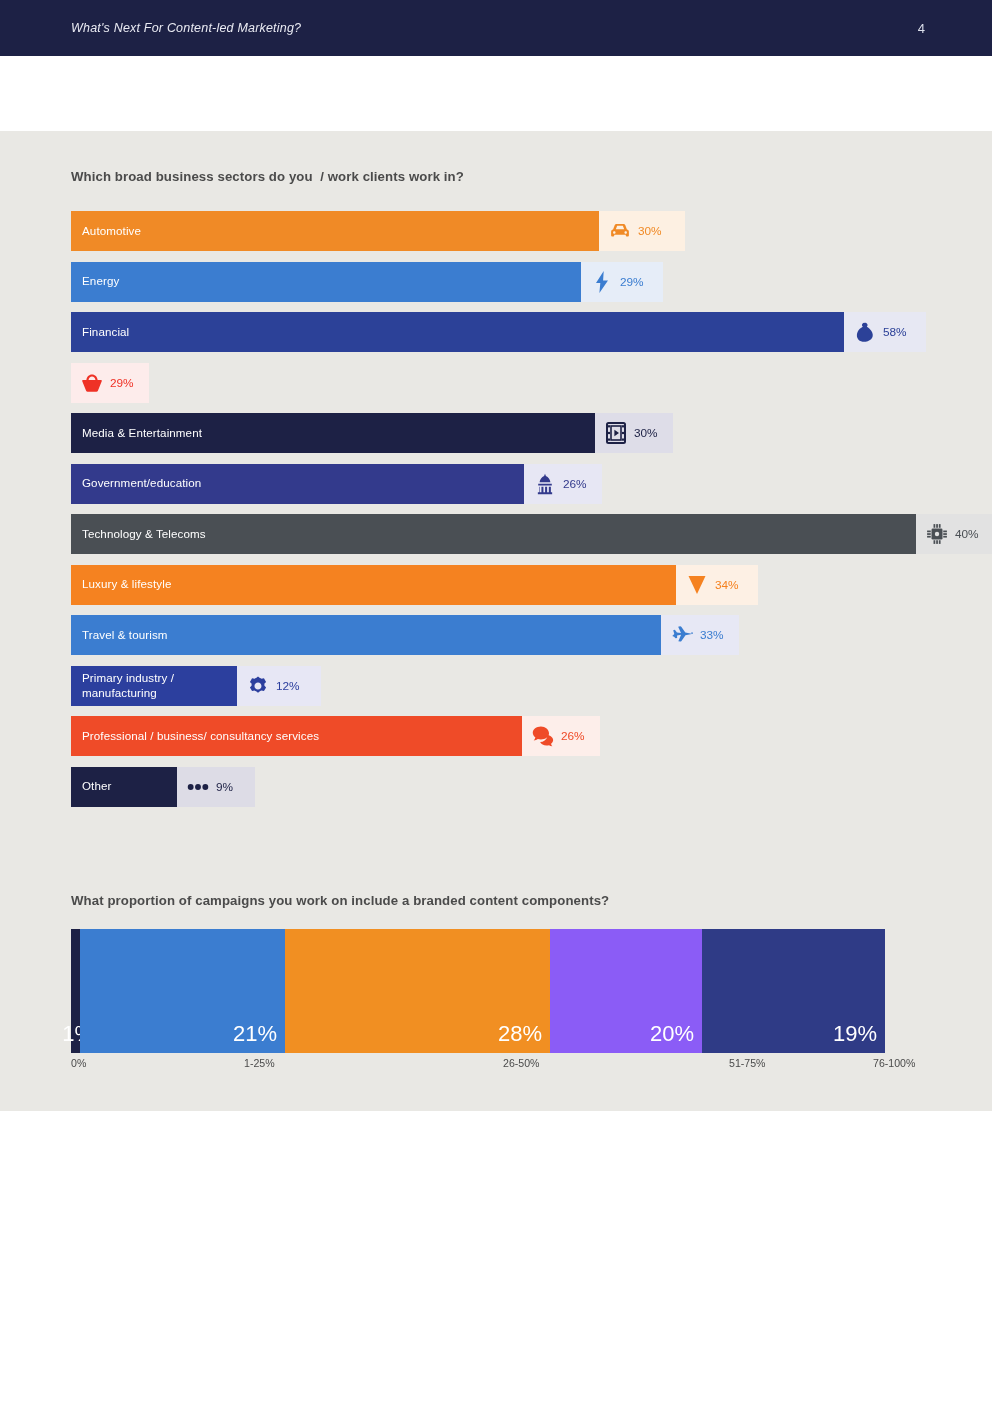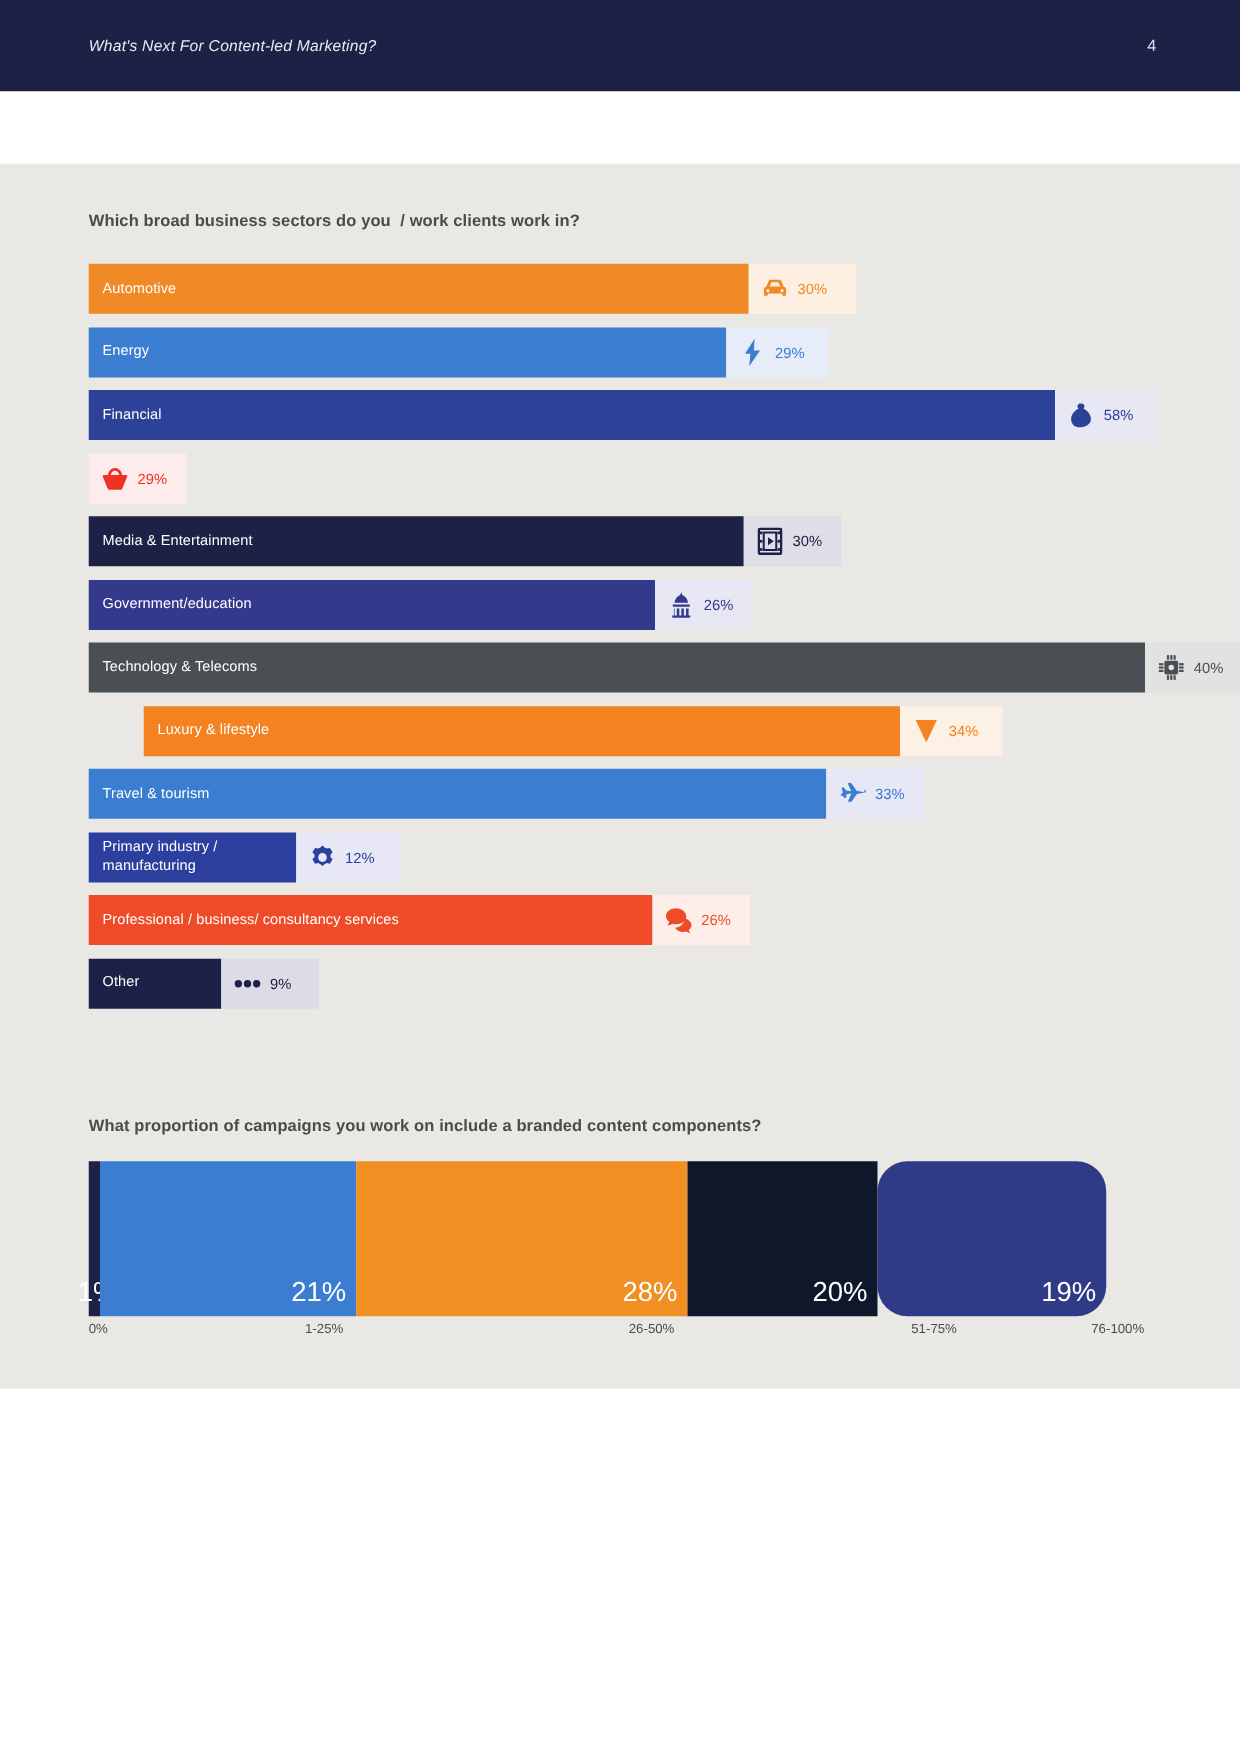--- a/index.html
+++ b/index.html
@@ -8,21 +8,21 @@
     height: 1403px;
     background: #ffffff;
     font-family: "Liberation Sans", sans-serif;
     overflow: hidden;
   }
 
   
   .header-band {
     position: absolute;
     left: 0; top: 0;
-    width: 992px; height: 73px;
+    width: 992px; height: 56px;
     background: #1d2145;
     display: flex;
     align-items: center;
   }
   .header-title {
     position: absolute;
     left: 71px;
     font-size: 12.5px;
     font-style: italic;
     color: #e9eaf2;
@@ -262,21 +262,21 @@
               <rect x="18.8" y="8.2" width="4" height="1.9"></rect>
               <rect x="18.8" y="11.1" width="4" height="1.9"></rect>
               <rect x="18.8" y="14" width="4" height="1.9"></rect>
             </g>
           </svg>
         </span>
         <span class="sector-value" style="color: rgb(74, 79, 84);">40%</span>
       </div>
     </div>
     <div class="sector-row">
-      <div class="sector-bar" style="width: 605px; background: rgb(245, 130, 32); margin-left: 44px;">
+      <div class="sector-bar" style="width: 605px; background: rgb(245, 130, 32);">
         <span class="sector-label">Luxury &amp; lifestyle</span>
       </div>
       <div class="sector-badge" style="width: 82px; background: rgb(253, 240, 228);">
         <span class="sector-icon">
           <svg width="20" height="22" viewBox="0 0 20 22">
             <path fill="#f58220" d="M1.5 2h17l-8.5 18z"></path>
           </svg>
         </span>
         <span class="sector-value" style="color: rgb(245, 130, 32);">34%</span>
       </div>
@@ -345,24 +345,24 @@
   <div class="stacked-bar" id="stacked-bar">
       <div class="stack-seg" style="width: 9px; background: rgb(29, 33, 69);">
         <span class="stack-val" style="padding-right: 0px; margin-right: -14px;">1%</span>
       </div>
       <div class="stack-seg" style="width: 205px; background: rgb(59, 125, 208);">
         <span class="stack-val">21%</span>
       </div>
       <div class="stack-seg" style="width: 265px; background: rgb(241, 143, 34);">
         <span class="stack-val">28%</span>
       </div>
-      <div class="stack-seg" style="width: 152px; background: #0f172a;">
+      <div class="stack-seg" style="width: 152px; background: #8b5cf6;">
         <span class="stack-val">20%</span>
       </div>
-      <div class="stack-seg" style="width: 183px; background: rgb(47, 59, 134); border-radius: 24px;">
+      <div class="stack-seg" style="width: 183px; background: rgb(47, 59, 134);">
         <span class="stack-val">19%</span>
       </div>
     </div>
   <div class="stack-axis" id="stack-axis">
       <span class="axis-tick" style="left: 0px;">0%</span>
       <span class="axis-tick" style="left: 173px;">1-25%</span>
       <span class="axis-tick" style="left: 432px;">26-50%</span>
       <span class="axis-tick" style="left: 622px; padding-left: 36px;">51-75%</span>
       <span class="axis-tick" style="left: 802px;">76-100%</span>
     </div>

